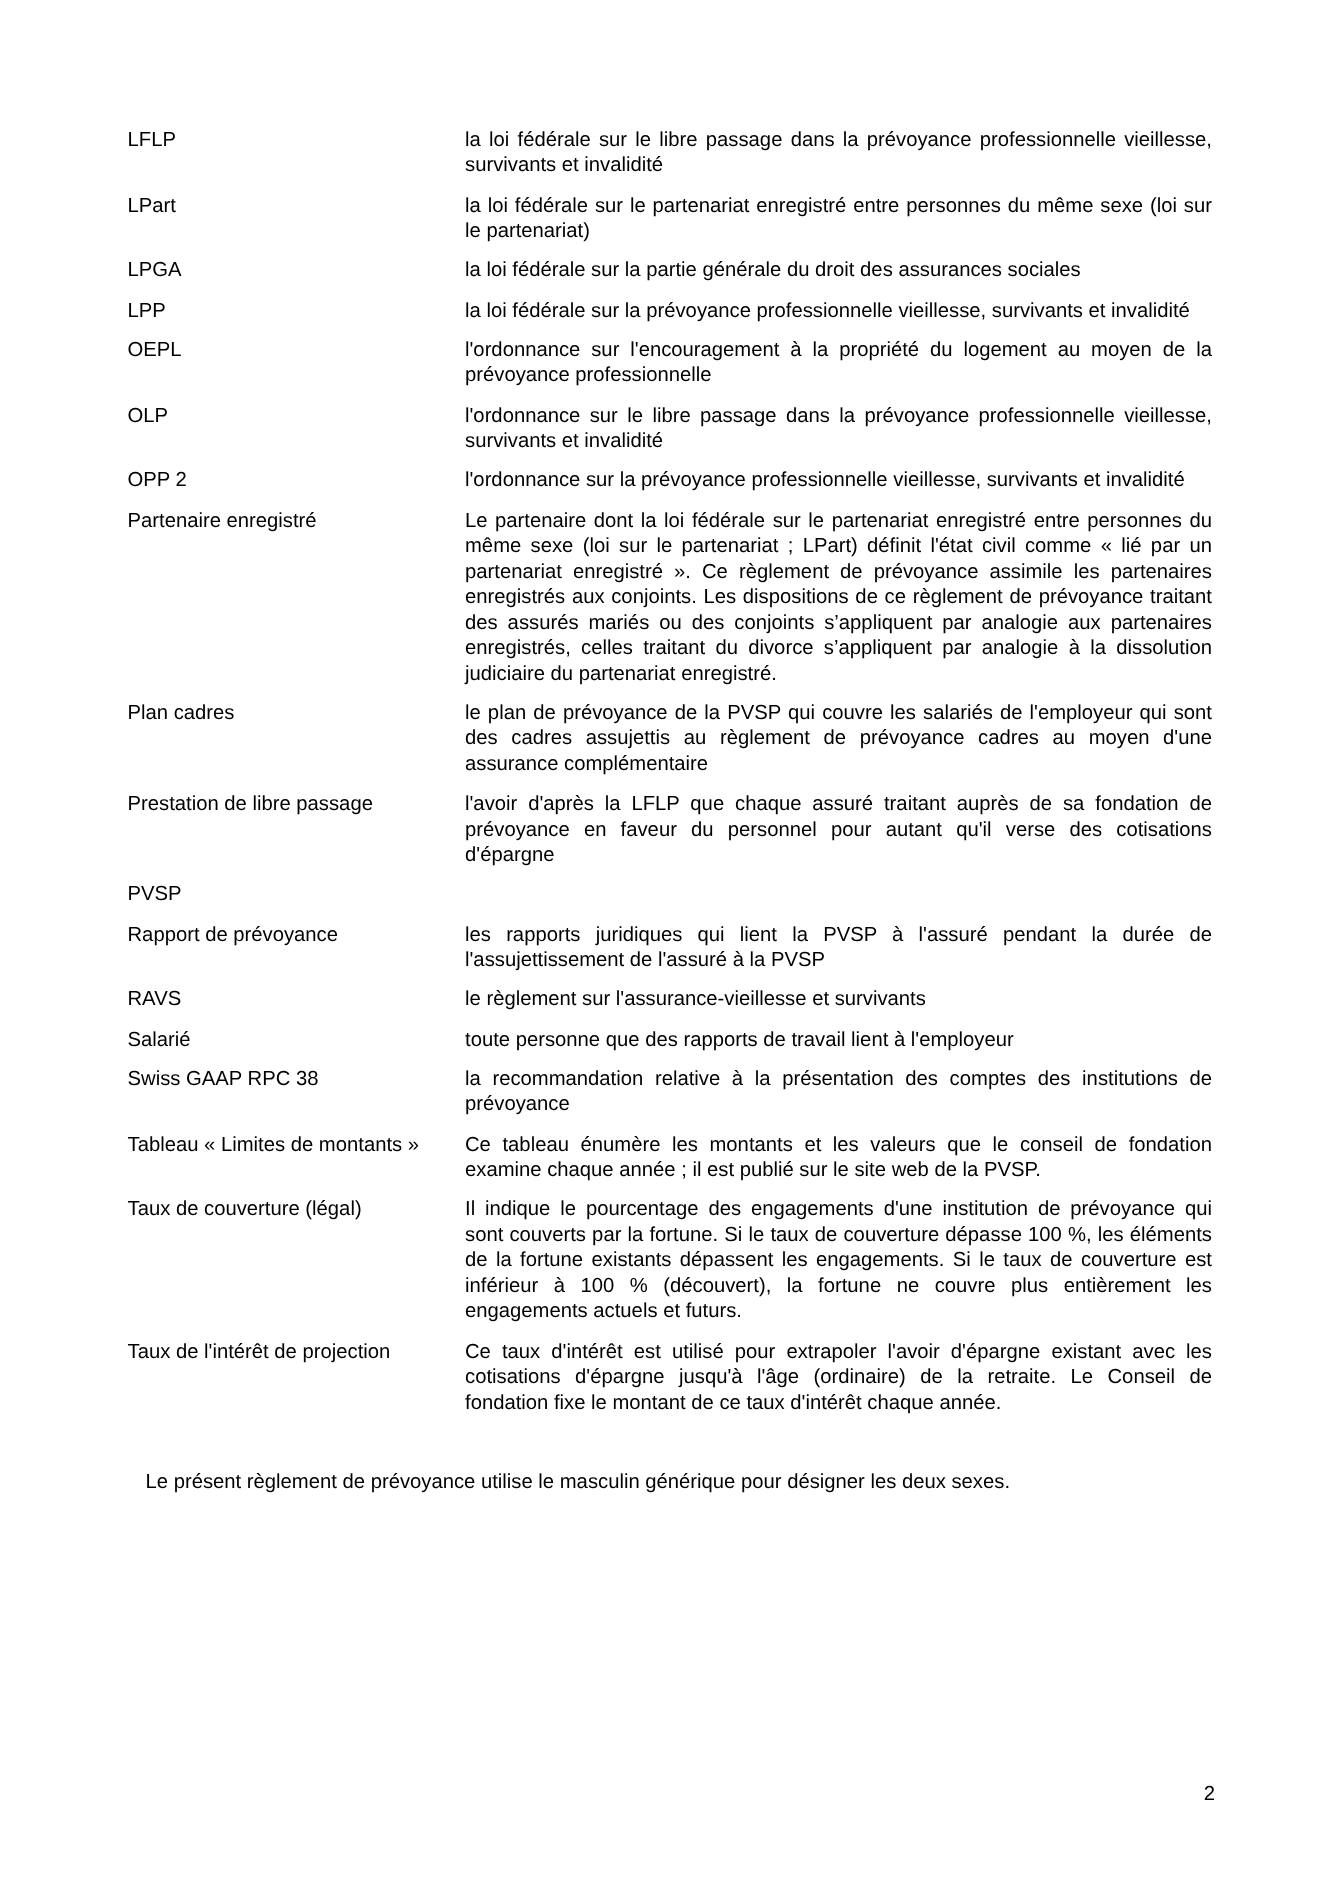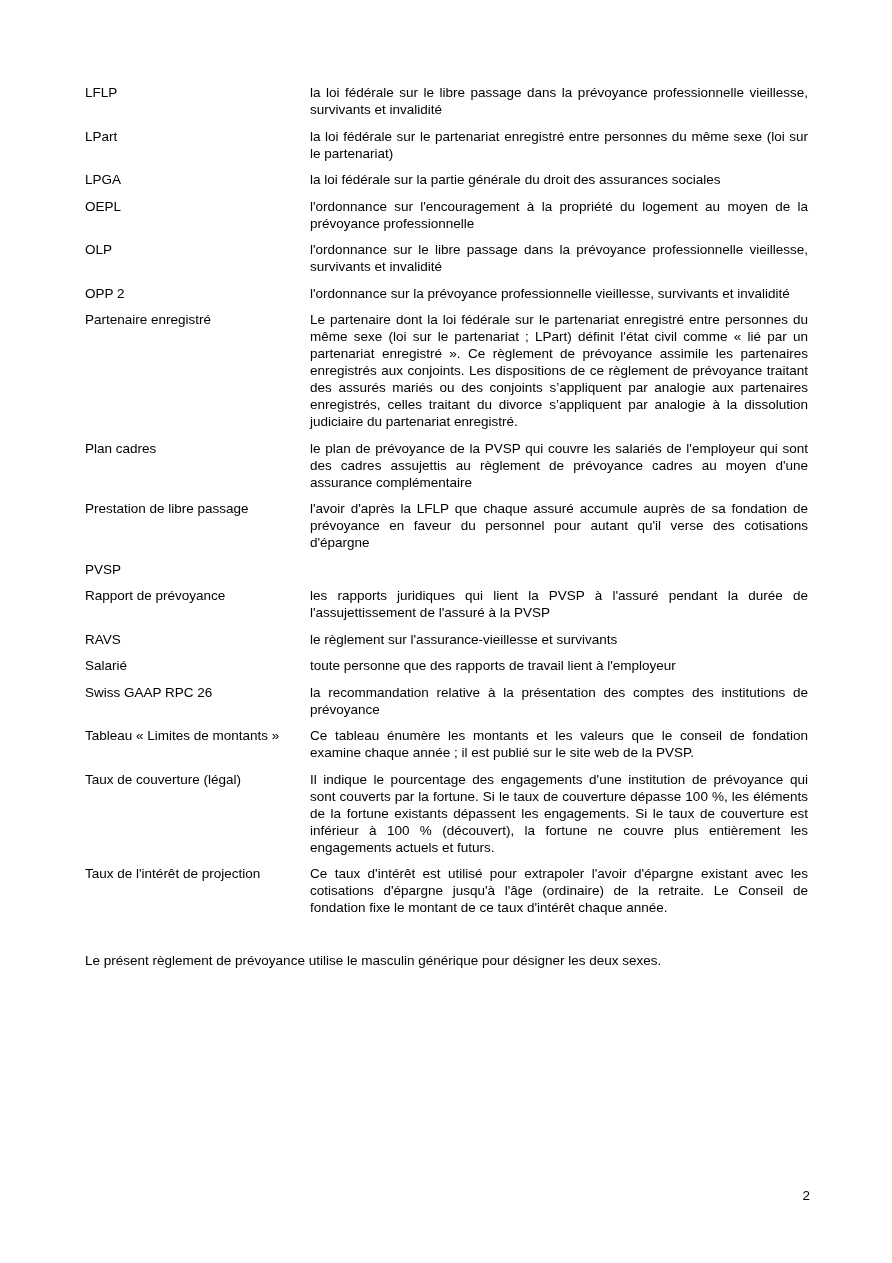--- a/index.html
+++ b/index.html
@@ -38,21 +38,21 @@
     padding-right: 10px;
     box-sizing: border-box;
     text-align: left;
   }
   .definition {
     flex: 1 1 auto;
     text-align: justify;
     text-justify: inter-word;
   }
   .footer-note {
-    margin: 36px 0 0 0;
+    margin: 36px 0 0 12px;
     text-align: left;
   }
   .page-number {
     position: absolute;
     top: 1187px;
     right: 82px;
     font-size: 13.5px;
     line-height: 17px;
   }
 </style>
@@ -68,20 +68,24 @@
         </div>
         <div class="entry">
           <div class="term">LPart</div>
           <div class="definition">la loi fédérale sur le partenariat enregistré entre personnes du même sexe (loi sur le partenariat)</div>
         </div>
         <div class="entry">
           <div class="term">LPGA</div>
           <div class="definition">la loi fédérale sur la partie générale du droit des assurances sociales</div>
         </div>
         <div class="entry">
+          <div class="term">LPP</div>
+          <div class="definition">la loi fédérale sur la prévoyance professionnelle vieillesse, survivants et invalidité</div>
+        </div>
+        <div class="entry">
           <div class="term">OEPL</div>
           <div class="definition">l'ordonnance sur l'encouragement à la propriété du logement au moyen de la prévoyance professionnelle</div>
         </div>
         <div class="entry">
           <div class="term">OLP</div>
           <div class="definition">l'ordonnance sur le libre passage dans la prévoyance professionnelle vieillesse, survivants et invalidité</div>
         </div>
         <div class="entry">
           <div class="term">OPP 2</div>
           <div class="definition">l'ordonnance sur la prévoyance professionnelle vieillesse, survivants et invalidité</div>
@@ -89,39 +93,39 @@
         <div class="entry">
           <div class="term">Partenaire enregistré</div>
           <div class="definition">Le partenaire dont la loi fédérale sur le partenariat enregistré entre personnes du même sexe (loi sur le partenariat&nbsp;; LPart) définit l'état civil comme «&nbsp;lié par un partenariat enregistré&nbsp;». Ce règlement de prévoyance assimile les partenaires enregistrés aux conjoints. Les dispositions de ce règlement de prévoyance traitant des assurés mariés ou des conjoints s’appliquent par analogie aux partenaires enregistrés, celles traitant du divorce s’appliquent par analogie à la dissolution judiciaire du partenariat enregistré.</div>
         </div>
         <div class="entry">
           <div class="term">Plan cadres</div>
           <div class="definition">le plan de prévoyance de la PVSP qui couvre les salariés de l'employeur qui sont des cadres assujettis au règlement de prévoyance cadres au moyen d'une assurance complémentaire</div>
         </div>
         <div class="entry">
           <div class="term">Prestation de libre passage</div>
-          <div class="definition">l'avoir d'après la LFLP que chaque assuré accumule auprès de sa fondation de prévoyance en faveur du personnel pour autant qu'il verse des cotisations d'épargne</div>
+          <div class="definition">l'avoir d'après la LFLP que chaque assuré traitant auprès de sa fondation de prévoyance en faveur du personnel pour autant qu'il verse des cotisations d'épargne</div>
         </div>
         <div class="entry">
           <div class="term">PVSP</div>
         </div>
         <div class="entry">
           <div class="term">Rapport de prévoyance</div>
           <div class="definition">les rapports juridiques qui lient la PVSP à l'assuré pendant la durée de l'assujettissement de l'assuré à la PVSP</div>
         </div>
         <div class="entry">
           <div class="term">RAVS</div>
           <div class="definition">le règlement sur l'assurance-vieillesse et survivants</div>
         </div>
         <div class="entry">
           <div class="term">Salarié</div>
           <div class="definition">toute personne que des rapports de travail lient à l'employeur</div>
         </div>
         <div class="entry">
-          <div class="term">Swiss GAAP RPC 26</div>
+          <div class="term">Swiss GAAP RPC 38</div>
           <div class="definition">la recommandation relative à la présentation des comptes des institutions de prévoyance</div>
         </div>
         <div class="entry">
           <div class="term">Tableau «&nbsp;Limites de montants&nbsp;»</div>
           <div class="definition">Ce tableau énumère les montants et les valeurs que le conseil de fondation examine chaque année&nbsp;; il est publié sur le site web de la PVSP.</div>
         </div>
         <div class="entry">
           <div class="term">Taux de couverture (légal)</div>
           <div class="definition">Il indique le pourcentage des engagements d'une institution de prévoyance qui sont couverts par la fortune. Si le taux de couverture dépasse 100&nbsp;%, les éléments de la fortune existants dépassent les engagements. Si le taux de couverture est inférieur à 100&nbsp;% (découvert), la fortune ne couvre plus entièrement les engagements actuels et futurs.</div>
         </div>

